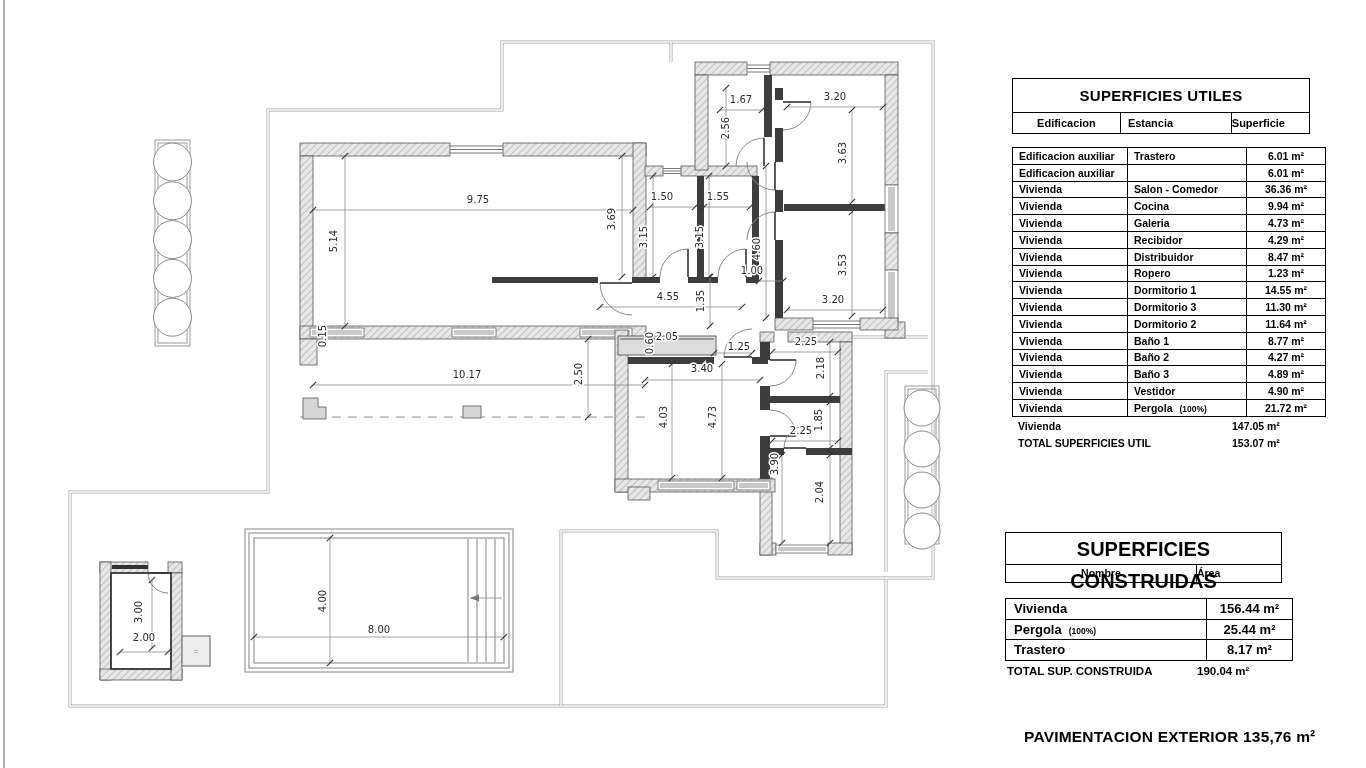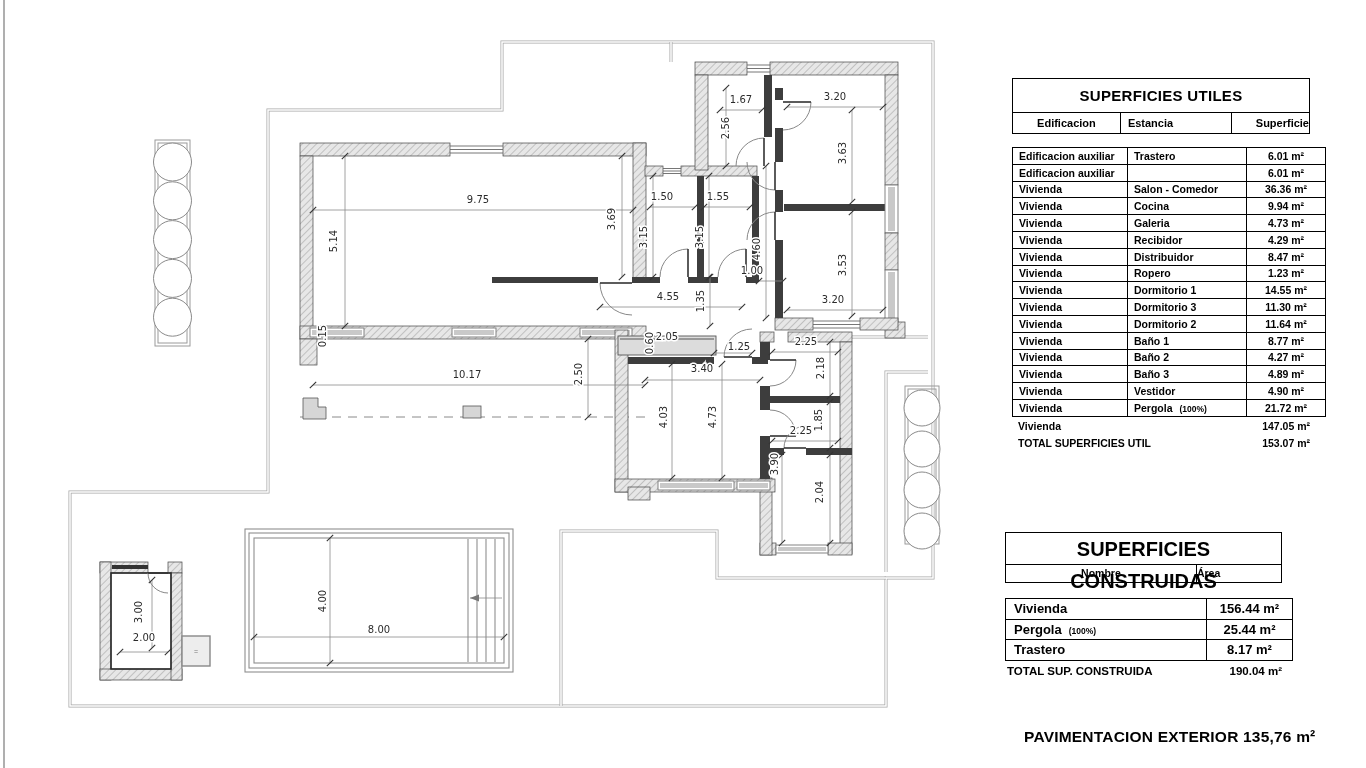--- a/index.html
+++ b/index.html
@@ -25,30 +25,30 @@
   .col{fill:#d6d6d6;stroke:#555;stroke-width:0.8;}
 
   
   .tbl{position:absolute;}
   .box1{border:1.6px solid #000;}
   .ttl{font-weight:700;text-align:center;}
   #t1 .ttl{font-size:15px;height:33px;line-height:34px;letter-spacing:0.3px;}
   #t1 .cols{display:flex;border-top:1.4px solid #000;height:20px;font-size:11px;font-weight:700;}
   #t1 .cols .c1{width:108px;border-right:1.2px solid #000;text-align:center;line-height:20px;}
   #t1 .cols .c2{width:112px;border-right:1.2px solid #000;text-align:left;padding-left:7px;box-sizing:border-box;line-height:20px;}
-  #t1 .cols .c3{width:78px;text-align:right;line-height:20px;}
+  #t1 .cols .c3{width:78px;text-align:left;line-height:20px;}
   table{border-collapse:collapse;}
   #t1 table{margin-top:13px;width:298px;table-layout:fixed;}
   #t1 td{border:1.2px solid #000;height:15.8px;font-size:10.5px;font-weight:700;padding:0;}
   #t1 td.a{width:108px;padding-left:6px;}
   #t1 td.b{width:112px;padding-left:6px;}
   #t1 td.c{width:78px;text-align:center;}
   .sum{display:flex;height:17.5px;align-items:center;font-weight:700;}
   .sum .l{flex:1;padding-left:6px;font-size:10.5px;}
-  .sum .r{width:78px;text-align:right;font-size:10.5px;}
+  .sum .r{width:78px;text-align:left;font-size:10.5px;}
   .small{font-size:8.5px;font-weight:700;margin-left:7px;}
   #t2 .ttl{font-size:20px;height:31px;line-height:32px;}
   #t2 .cols{display:flex;border-top:1.4px solid #000;height:17px;font-size:10.5px;font-weight:700;}
   #t2 .cols .c1{width:192px;border-right:1.2px solid #000;text-align:center;line-height:17px;}
   #t2 .cols .c2{width:85px;text-align:left;line-height:17px;}
   #t2 table{margin-top:15px;width:277px;table-layout:fixed;}
   #t2 td{border:1.3px solid #000;height:19.5px;font-size:13px;font-weight:700;padding:0;}
   #t2 td.a{width:192px;padding-left:8px;}
   #t2 td.b{width:85px;text-align:center;}
   #t2 .sum{height:20px;}

